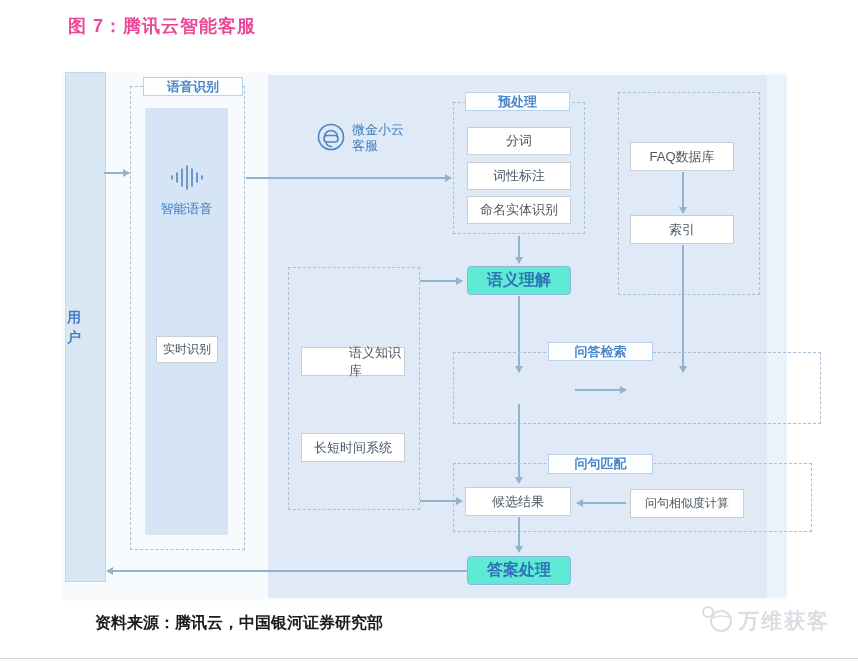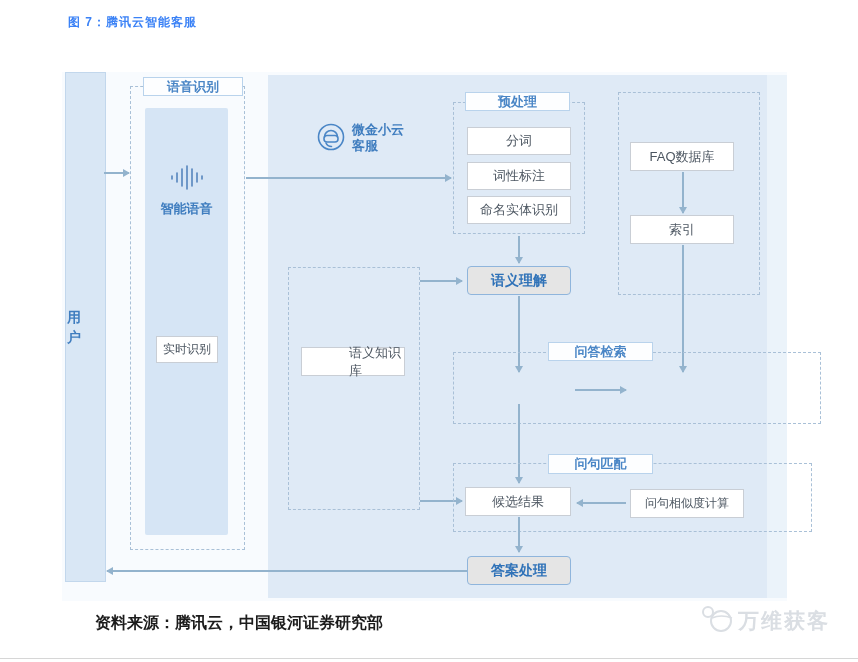--- a/index.html
+++ b/index.html
@@ -1,36 +1,36 @@
 <!DOCTYPE html>
 <html><head>
 <meta charset="utf-8">
 <style>
   html,body{margin:0;padding:0;background:#fff;}
   body{width:858px;height:662px;position:relative;overflow:hidden;
        font-family:"Liberation Sans","DejaVu Sans",sans-serif;}
   .abs{position:absolute;}
-  #page-title{font-size:12px;font-weight:bold;color:#3b82f6;letter-spacing:1px;}
+  #page-title{font-size:18px;font-weight:bold;color:#ec4899;letter-spacing:1px;}
   #src-line{font-size:16px;font-weight:bold;color:#1c1c1c;}
   
   .canvas{background:#f8fbfe;}
   .panel{background:#dfeaf6;}
   .panel-strip{background:#ebf3fa;}
   .user-lane{background:#d9e7f5;border:1px solid #c2d7ec;display:flex;align-items:center;justify-content:flex-start;}
   .user-lane span{width:16px;font-size:14px;font-weight:bold;color:#3f7dbf;line-height:20px;word-break:break-all;text-align:center;}
   .engine-box{background:#d6e5f5;border-radius:2px;}
   
   .dashed{border:1px dashed #a9c0d7;}
   .box-white{background:#ffffff;border:1px solid #c9ced5;color:#4c5661;font-size:13px;
              display:flex;align-items:center;justify-content:center;box-sizing:border-box;}
   .box-pill{background:#fdfeff;border:1px solid #b9d3ec;color:#4a86c6;font-size:13px;font-weight:bold;
             display:flex;align-items:center;justify-content:center;box-sizing:border-box;}
-  .box-hi{background:#e5e5e5;border:1px solid #8fb5dc;border-radius:4px;color:#2f72b8;font-size:14px;font-weight:bold;
+  .box-hi{background:#5eead4;border:1px solid #8fb5dc;border-radius:4px;color:#2f72b8;font-size:16px;font-weight:bold;
           display:flex;align-items:center;justify-content:center;box-sizing:border-box;}
-  .blue-bold{color:#3f7dbf;font-weight:bold;font-size:13px;}
+  .blue-bold{color:#3f7dbf;font-weight:normal;font-size:13px;}
   
   .arr-r{height:2px;background:#93b3cd;}
   .arr-r::after{content:'';position:absolute;right:-1px;top:-3px;width:0;height:0;
     border-left:7px solid #93b3cd;border-top:4px solid transparent;border-bottom:4px solid transparent;}
   .arr-l{height:2px;background:#93b3cd;}
   .arr-l::after{content:'';position:absolute;left:-1px;top:-3px;width:0;height:0;
     border-right:7px solid #93b3cd;border-top:4px solid transparent;border-bottom:4px solid transparent;}
   .arr-d{width:2px;background:#93b3cd;}
   .arr-d::after{content:'';position:absolute;bottom:-1px;left:-3px;width:0;height:0;
     border-top:7px solid #93b3cd;border-left:4px solid transparent;border-right:4px solid transparent;}
@@ -97,20 +97,21 @@
   <div class="abs box-hi" style="left:405px;top:194px;width:104px;height:29px;">语义理解</div>
 
   <div class="abs dashed" style="left:556px;top:20px;width:140px;height:201px;"></div>
   <div class="abs box-white" style="left:568px;top:70px;width:104px;height:29px;">FAQ数据库</div>
   <div class="abs arr-d" style="left:620px;top:100px;height:41px;"></div>
   <div class="abs box-white" style="left:568px;top:143px;width:104px;height:29px;">索引</div>
   <div class="abs arr-d" style="left:620px;top:173px;height:127px;"></div>
 
   <div class="abs dashed" style="left:226px;top:195px;width:130px;height:241px;"></div>
   <div class="abs box-white" style="left:239px;top:275px;width:104px;height:29px;padding-left:47px;">语义知识库</div>
+  <div class="abs box-white" style="left:239px;top:361px;width:104px;height:29px;">长短时间系统</div>
   <div class="abs arr-r" style="left:358px;top:208px;width:42px;"></div>
   <div class="abs arr-r" style="left:358px;top:428px;width:42px;"></div>
 
   <div class="abs arr-d" style="left:456px;top:224px;height:76px;"></div>
 
   <div class="abs dashed" style="left:391px;top:280px;width:366px;height:70px;"></div>
   <div class="abs box-pill" style="left:486px;top:270px;width:105px;height:19px;">问答检索</div>
   <div class="abs arr-r" style="left:513px;top:317px;width:51px;"></div>
 
   <div class="abs arr-d" style="left:456px;top:332px;height:79px;"></div>

